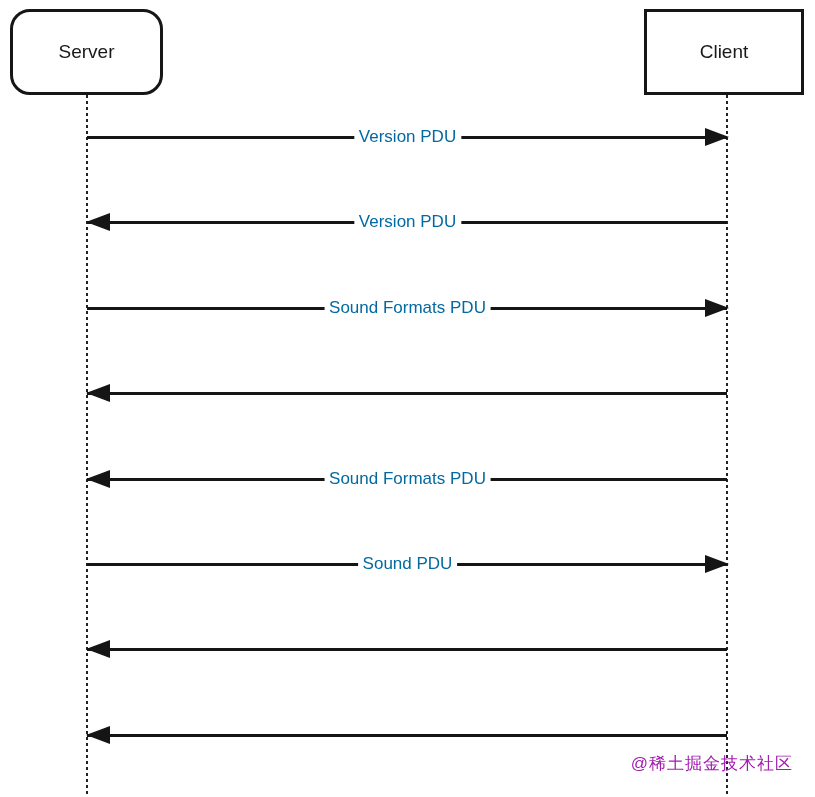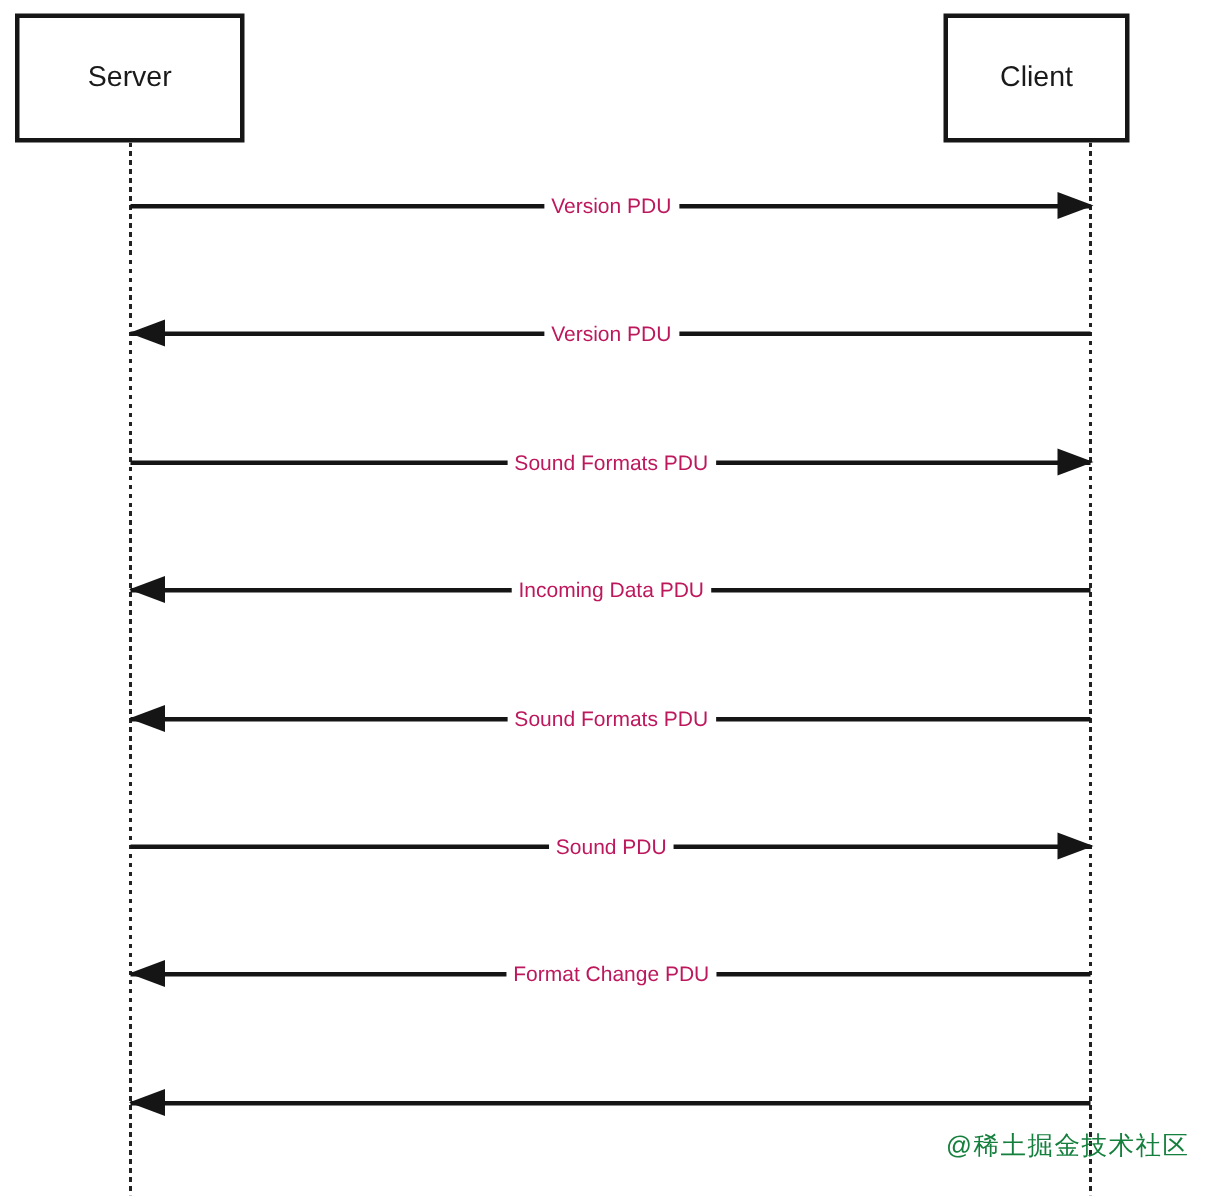--- a/index.html
+++ b/index.html
@@ -21,22 +21,22 @@
     border: 3px solid #161616;
     background: #ffffff;
     display: flex;
     align-items: center;
     justify-content: center;
     font-size: 19px;
     color: #1a1a1a;
     box-sizing: border-box;
     z-index: 3;
   }
-  .actor-box.server { left: 10px;  width: 153px; }
-  .actor-box.client { left: 629px; width: 124px; }
+  .actor-box.server { left: 10px;  width: 153px; border-radius: 20px; }
+  .actor-box.client { left: 644px; width: 160px; }
   .lifeline {
     position: absolute;
     top: 95px;
     bottom: 0;
     width: 2px;
     background: repeating-linear-gradient(to bottom, #222 0 3px, transparent 3px 6px);
     z-index: 1;
   }
   .lifeline.server { left: 86px; }
   .lifeline.client { left: 726px; }
@@ -67,31 +67,31 @@
   }
   .message.dir-right .arrowhead { right: -1px; border-left: 24px solid #151515; }
   .message.dir-left  .arrowhead { left: -1px;  border-right: 24px solid #151515; }
   .message .label {
     position: absolute;
     left: 50%;
     top: 50%;
     transform: translate(-50%, -50%);
     background: #ffffff;
     padding: 0 5px;
-    font-size: 14px;
-    color: #be185d;
+    font-size: 17px;
+    color: #0369a1;
     white-space: nowrap;
   }
   .watermark {
     position: absolute;
     right: 22px;
     top: 752px;
     font-size: 17px;
     letter-spacing: 1px;
-    color: #15803d;
+    color: #a21caf;
     z-index: 4;
   }
 </style>
 </head>
 <body>
 
 <div class="canvas">
 
   <div class="actor-box server">
     <span>Server</span>
@@ -116,36 +116,34 @@
     <span class="label">Version PDU</span>
   </div>
       <div class="message dir-right" style="top: 297px;">
     <div class="line"></div>
     <div class="arrowhead"></div>
     <span class="label">Sound Formats PDU</span>
   </div>
       <div class="message dir-left" style="top: 382px;">
     <div class="line"></div>
     <div class="arrowhead"></div>
-    <span class="label">Incoming Data PDU</span>
   </div>
       <div class="message dir-left" style="top: 468px;">
     <div class="line"></div>
     <div class="arrowhead"></div>
     <span class="label">Sound Formats PDU</span>
   </div>
       <div class="message dir-right" style="top: 553px;">
     <div class="line"></div>
     <div class="arrowhead"></div>
     <span class="label">Sound PDU</span>
   </div>
       <div class="message dir-left" style="top: 638px;">
     <div class="line"></div>
     <div class="arrowhead"></div>
-    <span class="label">Format Change PDU</span>
   </div>
       <div class="message dir-left" style="top: 724px;">
     <div class="line"></div>
     <div class="arrowhead"></div>
   </div>
     </div>
 
   <div class="watermark">@稀土掘金技术社区</div>
 </div>
 

